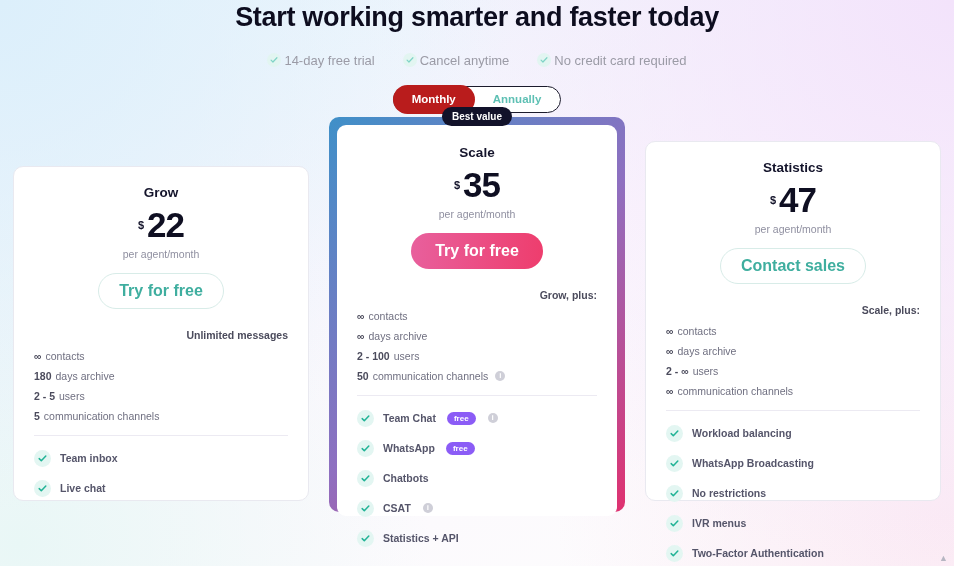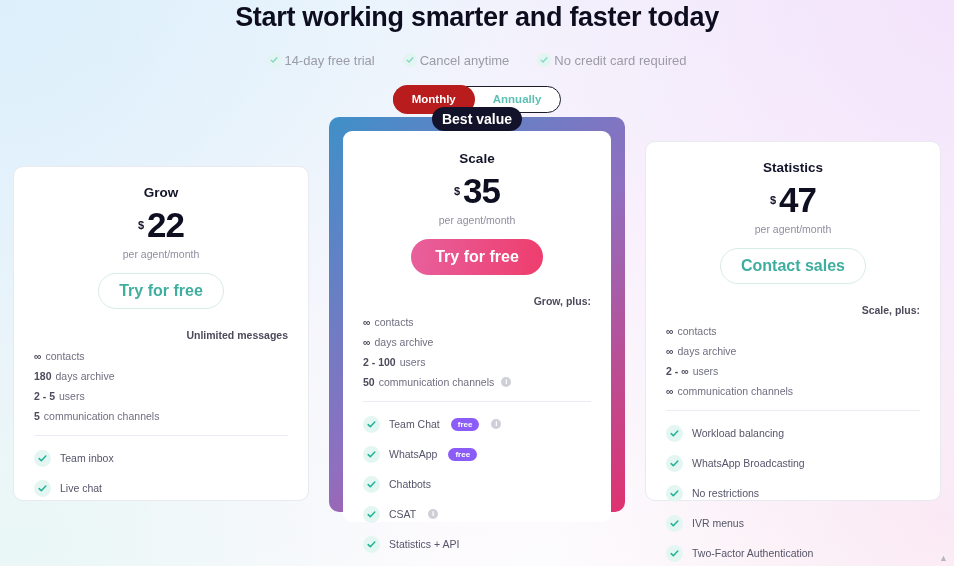--- a/index.html
+++ b/index.html
@@ -136,33 +136,33 @@
     margin-top: -14px;
     height: 395px;
     border: none;
     padding: 0;
     background: linear-gradient(135deg, #3f90c8 0%, #8f6fc0 52%, #e0316f 100%);
     border-radius: 10px;
   }
   .card.scale .inner {
     background: #fff;
     border-radius: 9px;
-    margin: 14px;
+    margin: 8px;
     height: calc(100% - 4px);
     padding: 20px 20px 34px;
   }
 
   .badge-best {
     position: absolute;
     top: -10px;
     left: 50%;
     transform: translateX(-50%);
     background: #12122a;
     color: #fff;
-    font-size: 14px;
+    font-size: 10px;
     font-weight: bold;
     border-radius: 999px;
     padding: 4px 10px;
     z-index: 3;
     white-space: nowrap;
   }
 
   .plan-name {
     text-align: center;
     font-size: 13.5px;
@@ -254,21 +254,21 @@
     border-radius: 50%;
     background: #e3f6f2;
     display: flex;
     align-items: center;
     justify-content: center;
     flex: 0 0 auto;
   }
   .chk-circle svg { width: 9px; height: 9px; display: block; }
   .chk-label {
     font-size: 10.5px;
-    font-weight: normal;
+    font-weight: bold;
     color: #55556a;
     white-space: nowrap;
   }
 
   .pill-free {
     background: #8b5cf6;
     color: #fff;
     font-size: 8px;
     font-weight: bold;
     border-radius: 999px;

